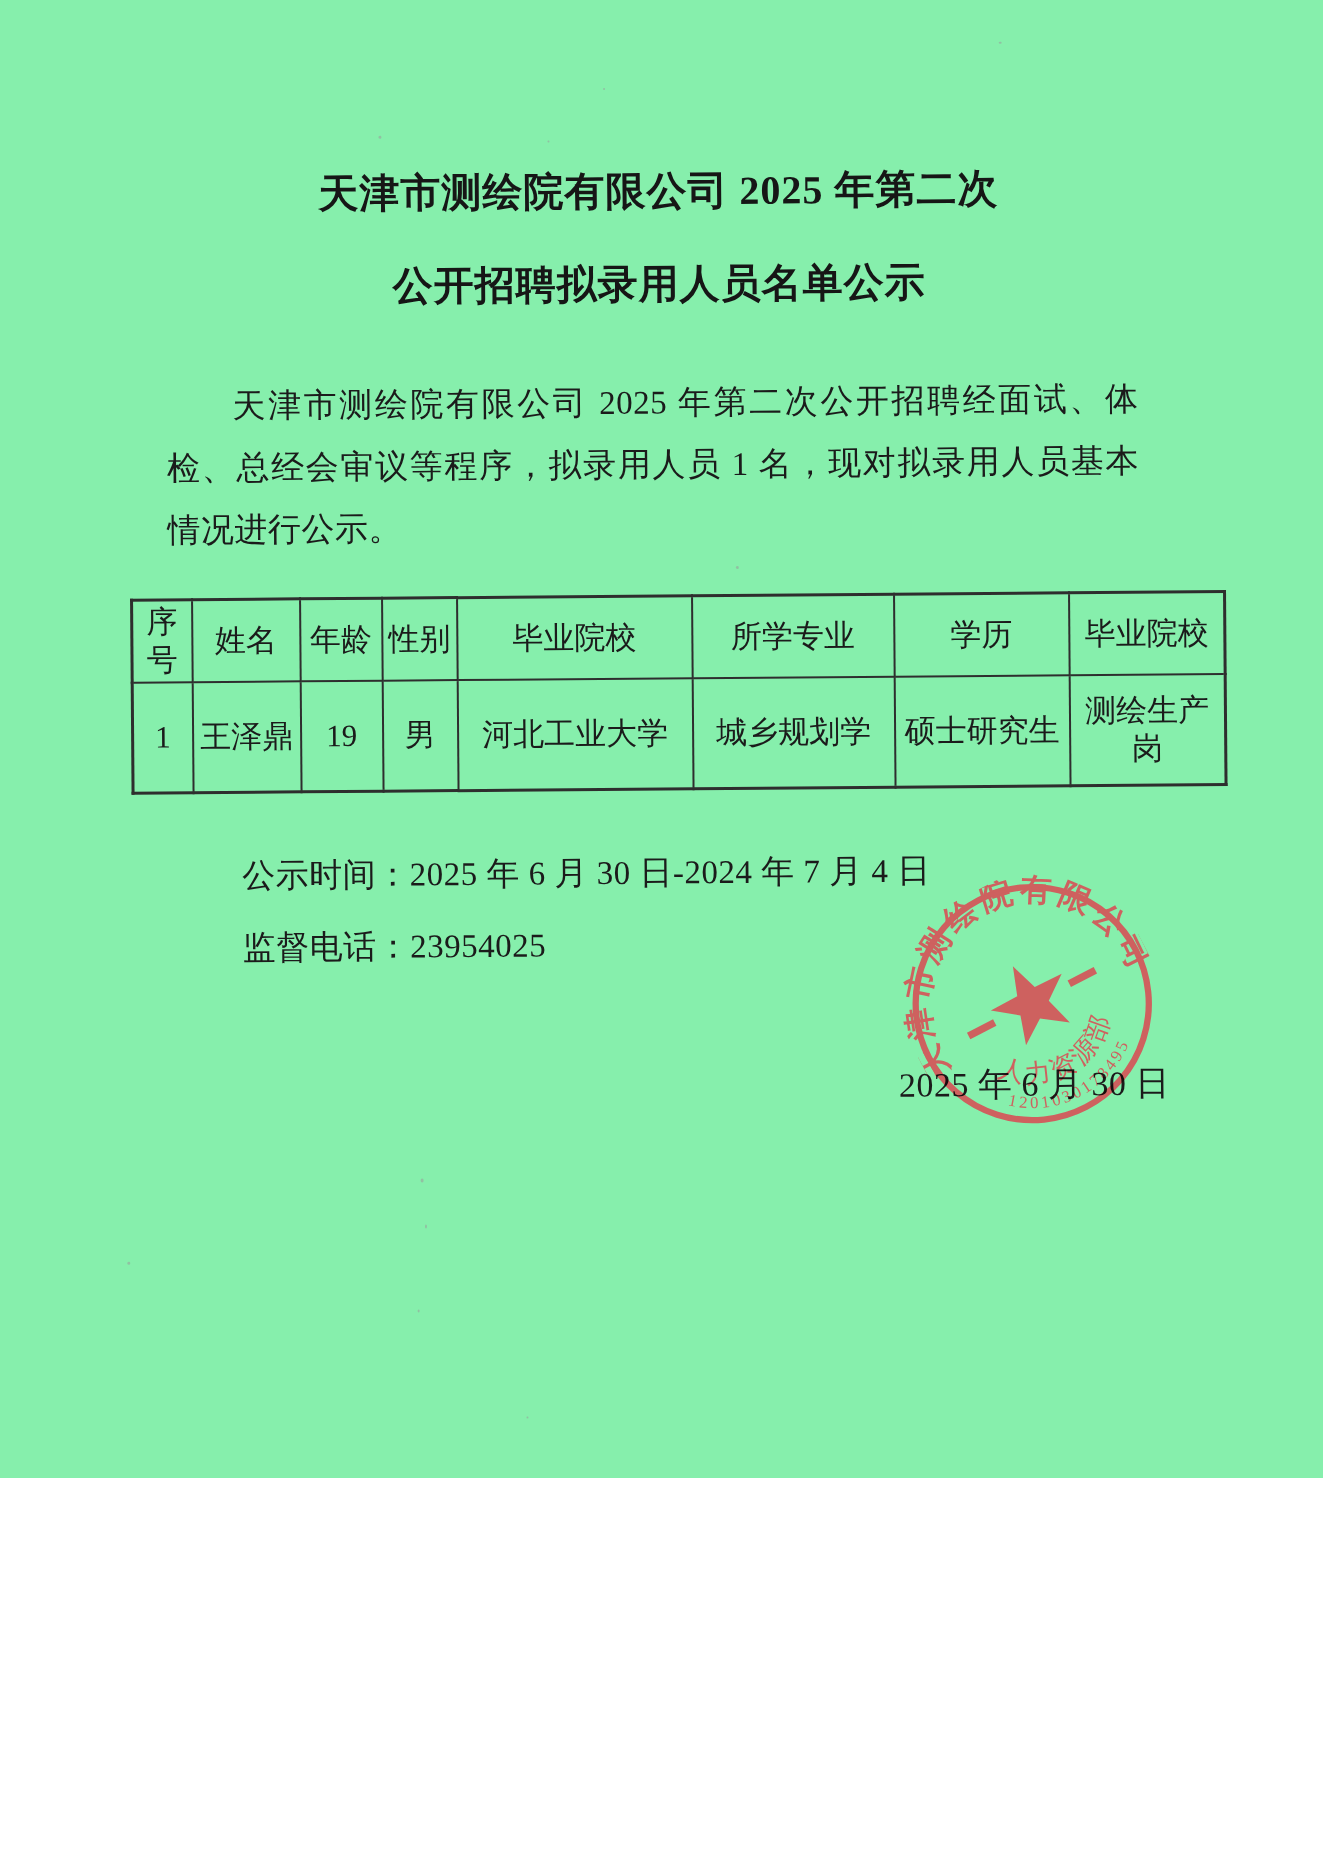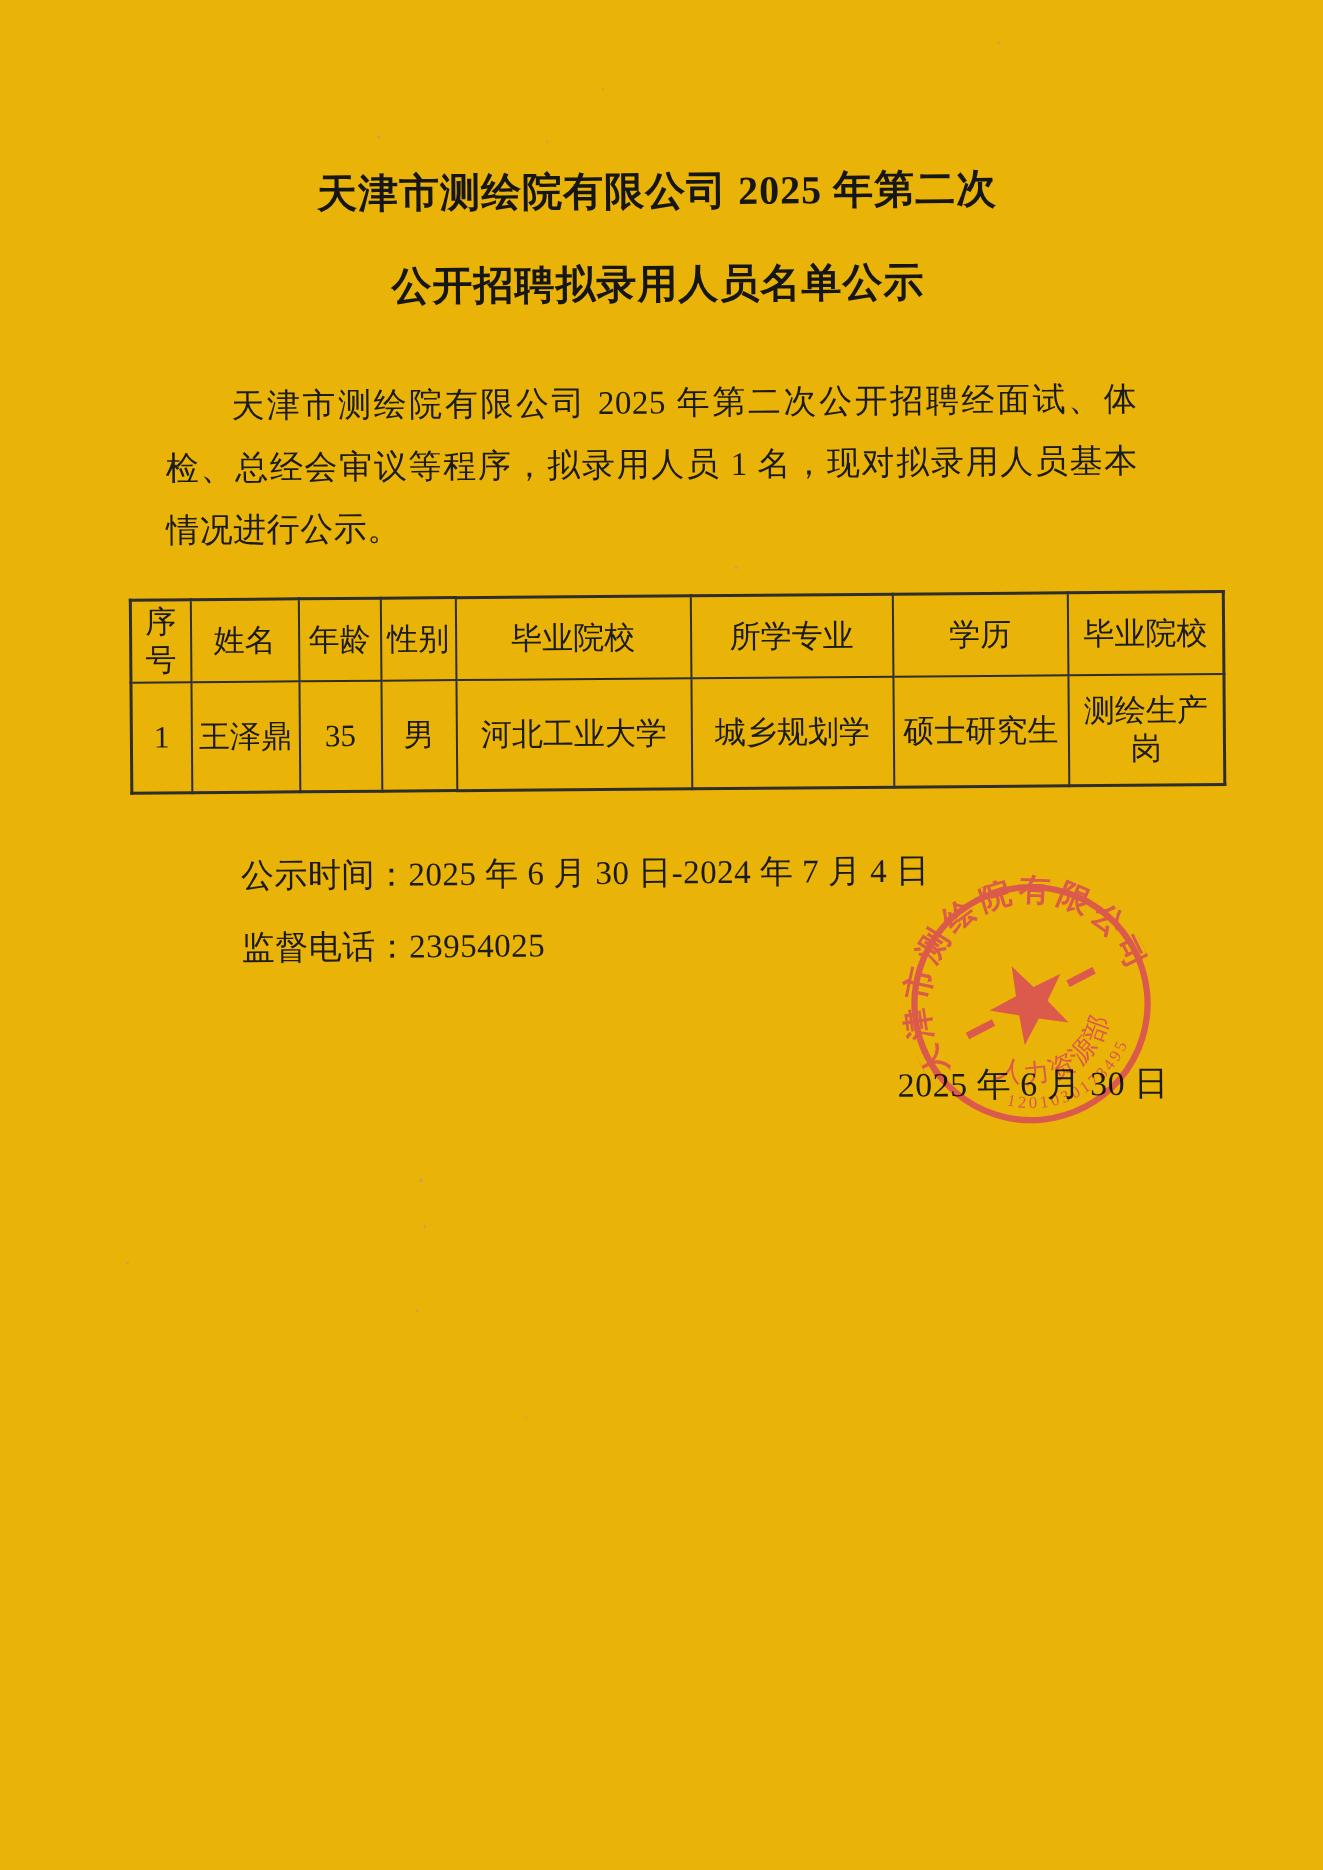--- a/index.html
+++ b/index.html
@@ -1,20 +1,20 @@
 <!DOCTYPE html>
 <html><head>
 <meta charset="utf-8">
 <style>
   html,body{margin:0;padding:0;}
   body{
     width:1323px;height:1870px;background:#ffffff;overflow:hidden;
     font-family:"Liberation Serif","DejaVu Serif",serif;color:#1c1c1c;
   }
-  .page{position:relative;width:1323px;height:1870px;background:#eab308;}
+  .page{position:relative;width:1323px;height:1478px;background:#86efac;}
   .tilt{position:absolute;inset:0;transform:rotate(-0.45deg);transform-origin:55% 40%;}
 
   .title{position:absolute;left:0;width:100%;text-align:center;
          font-size:40px;font-weight:bold;letter-spacing:1px;color:#161616;}
   .title.l1{top:163px;}
   .title.l2{top:256px;}
 
   .para{position:absolute;left:168px;top:338px;width:972px;
         font-size:33px;line-height:62px;text-align:justify;text-indent:66px;
         color:#1b1b1b;letter-spacing:0.5px;}
@@ -71,21 +71,21 @@
           <th>毕业院校</th>
           <th>所学专业</th>
           <th>学历</th>
           <th>毕业院校</th>
         </tr>
       </thead>
       <tbody>
         <tr>
           <td>1</td>
           <td>王泽鼎</td>
-          <td>35</td>
+          <td>19</td>
           <td>男</td>
           <td>河北工业大学</td>
           <td>城乡规划学</td>
           <td>硕士研究生</td>
           <td>测绘生产岗</td>
         </tr>
       </tbody>
     </table>
 
     <div class="footline fl-period">

